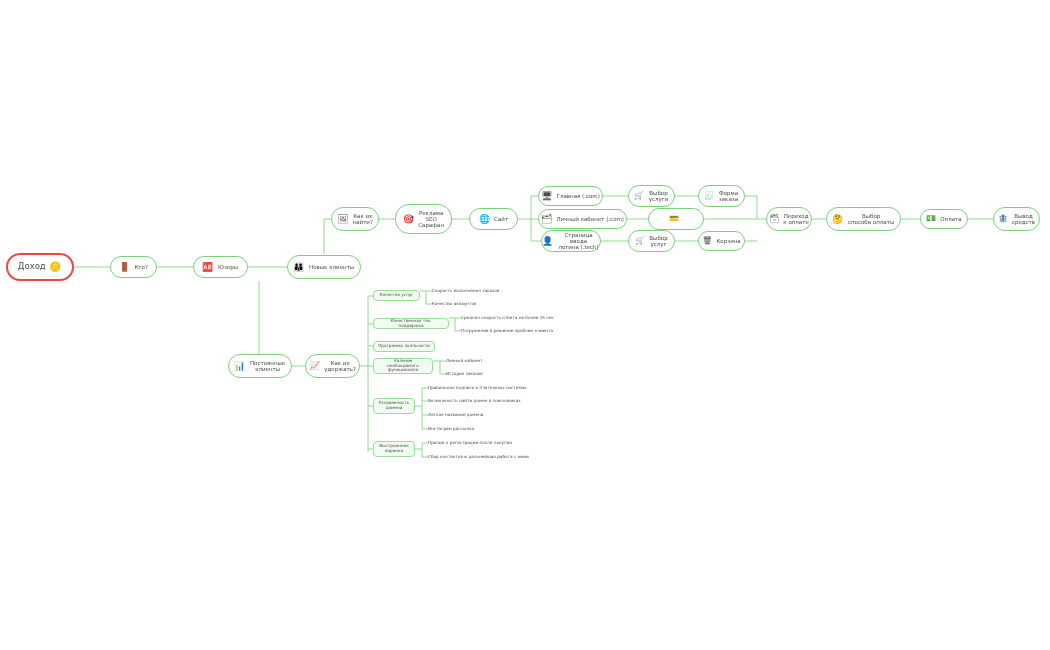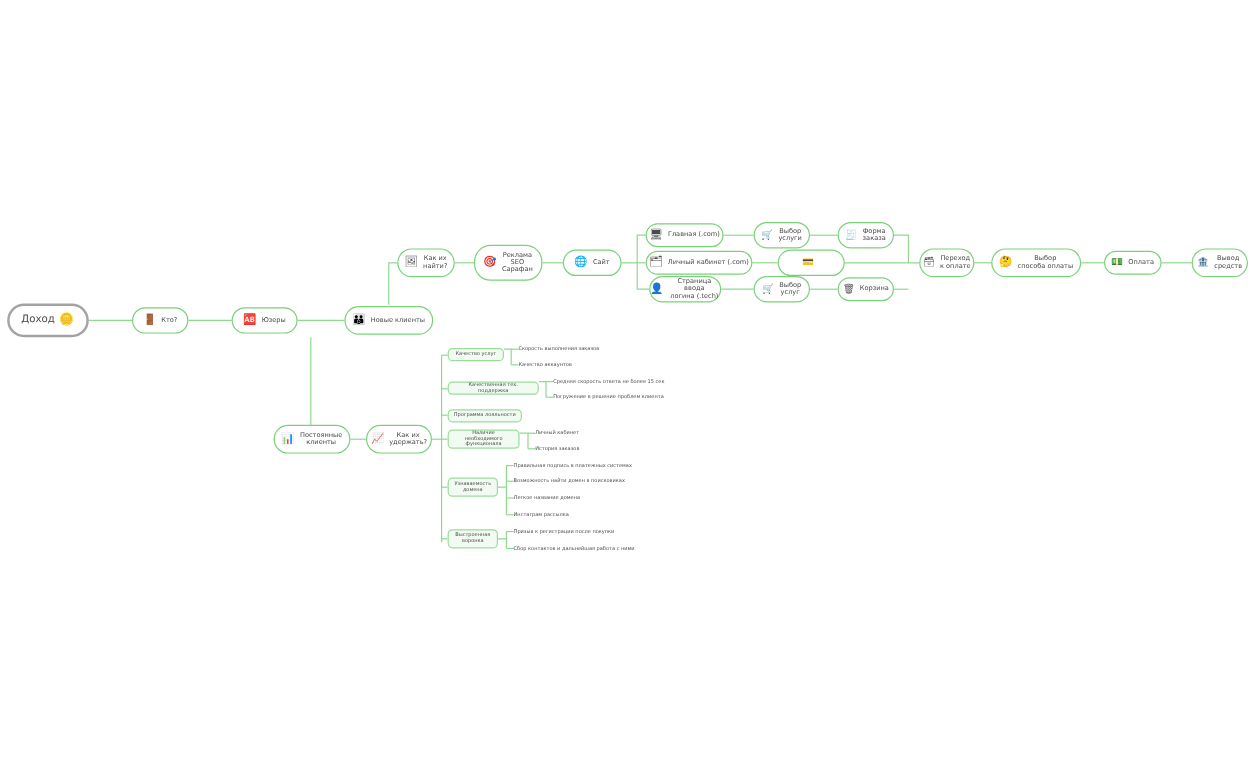--- a/index.html
+++ b/index.html
@@ -24,21 +24,21 @@
     gap:4px;
     background:#ffffff;
     border:1px solid #7ad17a;
     color:#4a4a4a;
     text-align:center;
     line-height:1.15;
     white-space:pre-line;
   }
   .pill{ border-radius:14px; }
   .pill.root{
-    border:2px solid #a3a3a3;
+    border:2px solid #ef4444;
     border-radius:18px;
     align-items:center;
   }
   .rect{
     border-radius:4px;
     background:#f2fbf2;
     border:1px solid #9bdc9b;
     justify-content:center;
     padding:2px 4px;
   }

